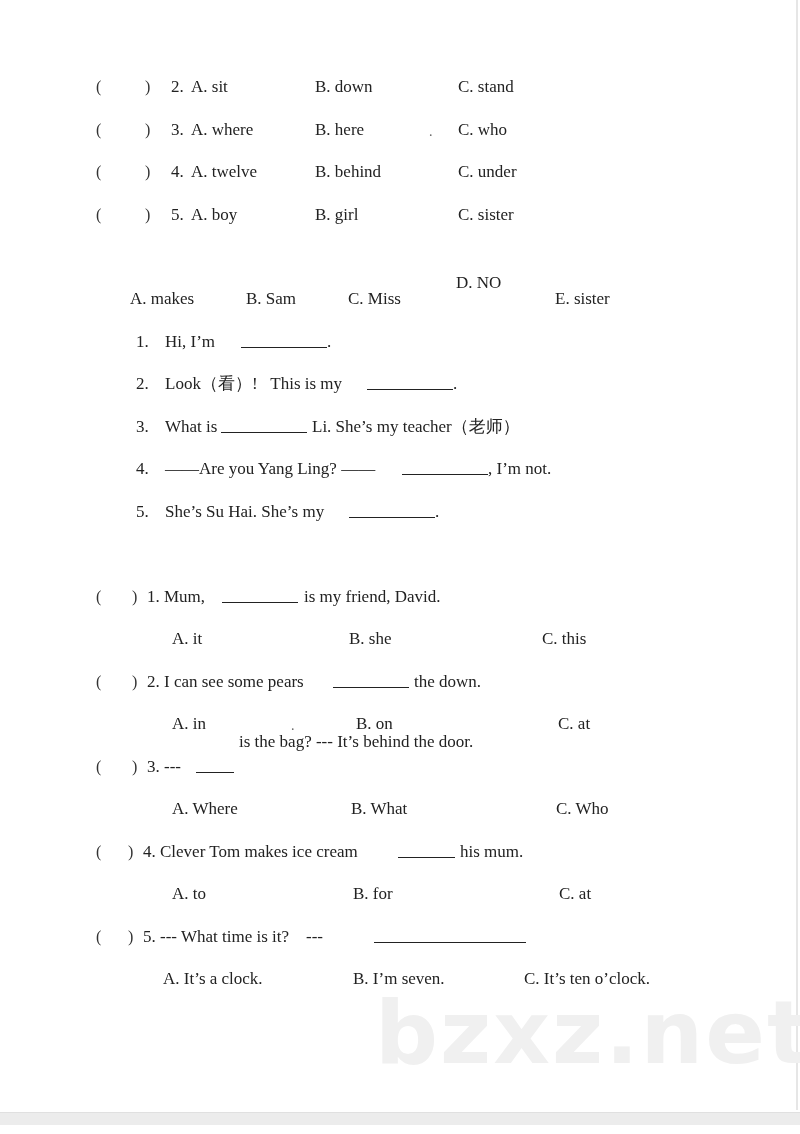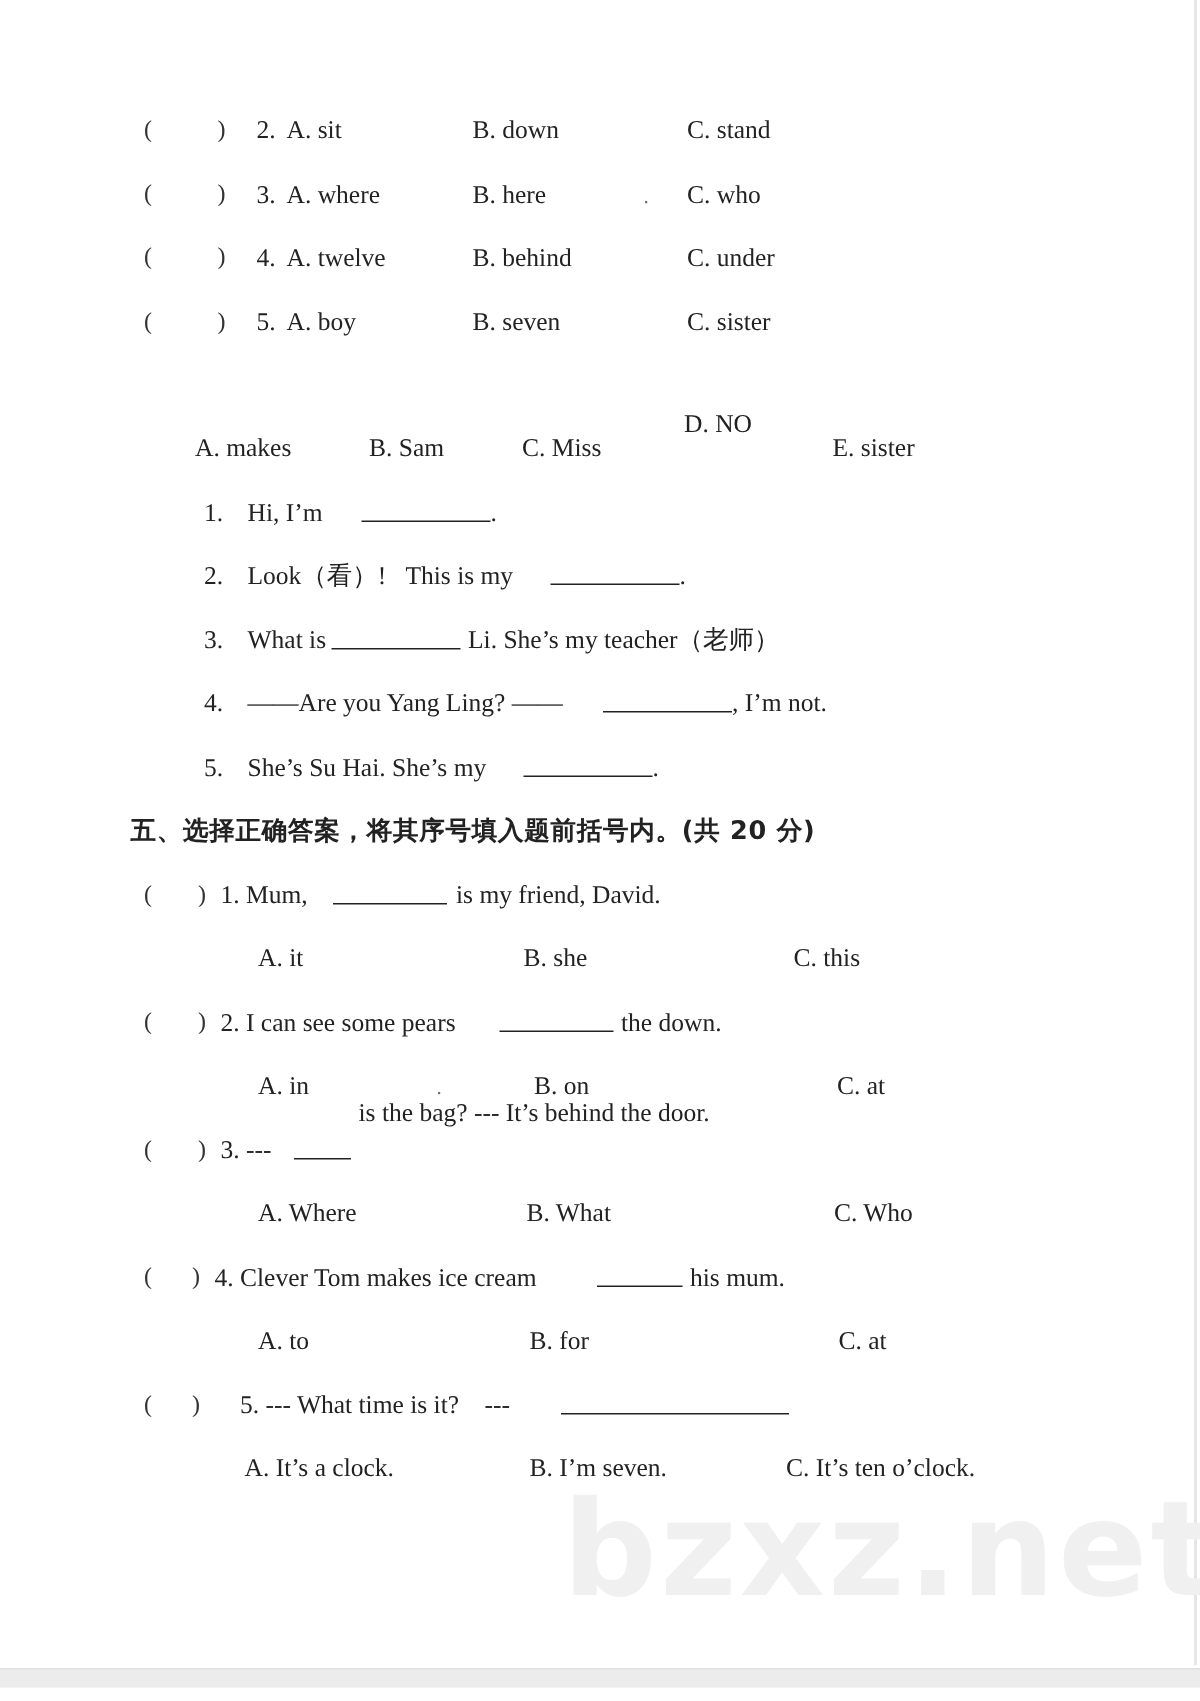--- a/index.html
+++ b/index.html
@@ -57,21 +57,21 @@
     <span class="t" style="left:171px;top:162px">4.</span>
     <span class="t" style="left:191px;top:162px">A. twelve</span>
     <span class="t" style="left:315px;top:162px">B. behind</span>
     <span class="t" style="left:458px;top:162px">C. under</span>
   </div>
   <div>
     <span class="paren" style="left:96px;top:205px">(</span>
     <span class="paren" style="left:145px;top:205px">)</span>
     <span class="t" style="left:171px;top:205px">5.</span>
     <span class="t" style="left:191px;top:205px">A. boy</span>
-    <span class="t" style="left:315px;top:205px">B. seven</span>
+    <span class="t" style="left:315px;top:205px">B. girl</span>
     <span class="t" style="left:458px;top:205px">C. sister</span>
   </div>
 
   <div>
     <span class="t" style="left:130px;top:289px">A. makes</span>
     <span class="t" style="left:246px;top:289px">B. Sam</span>
     <span class="t" style="left:348px;top:289px">C. Miss</span>
     <span class="t" style="left:456px;top:273px">D. NO</span>
     <span class="t" style="left:555px;top:289px">E. sister</span>
   </div>
@@ -100,31 +100,30 @@
     <span class="blank" style="position:absolute;left:402px;top:460px;width:86px"></span>
     <span class="t" style="left:488px;top:459px">, I’m not.</span>
   </div>
   <div>
     <span class="t" style="left:136px;top:502px">5.</span>
     <span class="t" style="left:165px;top:502px">She’s Su Hai. She’s my</span>
     <span class="blank" style="position:absolute;left:349px;top:503px;width:86px"></span>
     <span class="t" style="left:435px;top:502px">.</span>
   </div>
 
-  <div class="h" style="left:87px;top:544px">五、选择正确答案，将其序号填入题前括号内。(共 20 分)</div>
 
   <div>
     <span class="paren" style="left:96px;top:587px">(</span>
     <span class="paren" style="left:132px;top:587px">)</span>
     <span class="t" style="left:147px;top:587px">1. Mum,</span>
     <span class="blank" style="position:absolute;left:222px;top:588px;width:76px"></span>
     <span class="t" style="left:304px;top:587px">is my friend, David.</span>
     <span class="t" style="left:172px;top:629px">A. it</span>
     <span class="t" style="left:349px;top:629px">B. she</span>
-    <span class="t" style="left:529px;top:629px">C. this</span>
+    <span class="t" style="left:542px;top:629px">C. this</span>
   </div>
 
   <div>
     <span class="paren" style="left:96px;top:672px">(</span>
     <span class="paren" style="left:132px;top:672px">)</span>
     <span class="t" style="left:147px;top:672px">2. I can see some pears</span>
     <span class="blank" style="position:absolute;left:333px;top:673px;width:76px"></span>
     <span class="t" style="left:414px;top:672px">the down.</span>
     <span class="t" style="left:172px;top:714px">A. in</span>
     <span class="dot" style="left:291px;top:718px">.</span>
@@ -150,21 +149,21 @@
     <span class="blank" style="position:absolute;left:398px;top:843px;width:57px"></span>
     <span class="t" style="left:460px;top:842px">his mum.</span>
     <span class="t" style="left:172px;top:884px">A. to</span>
     <span class="t" style="left:353px;top:884px">B. for</span>
     <span class="t" style="left:559px;top:884px">C. at</span>
   </div>
 
   <div>
     <span class="paren" style="left:96px;top:927px">(</span>
     <span class="paren" style="left:128px;top:927px">)</span>
-    <span class="t" style="left:160px;top:927px">5. --- What time is it?    ---</span>
+    <span class="t" style="left:143px;top:927px">5. --- What time is it?    ---</span>
     <span class="blank" style="position:absolute;left:374px;top:928px;width:152px"></span>
     <span class="t" style="left:163px;top:969px">A. It’s a clock.</span>
     <span class="t" style="left:353px;top:969px">B. I’m seven.</span>
     <span class="t" style="left:524px;top:969px">C. It’s ten o’clock.</span>
   </div>
 
   <div class="watermark">bzxz.net</div>
 </div>
 
 <div class="sep"></div>

